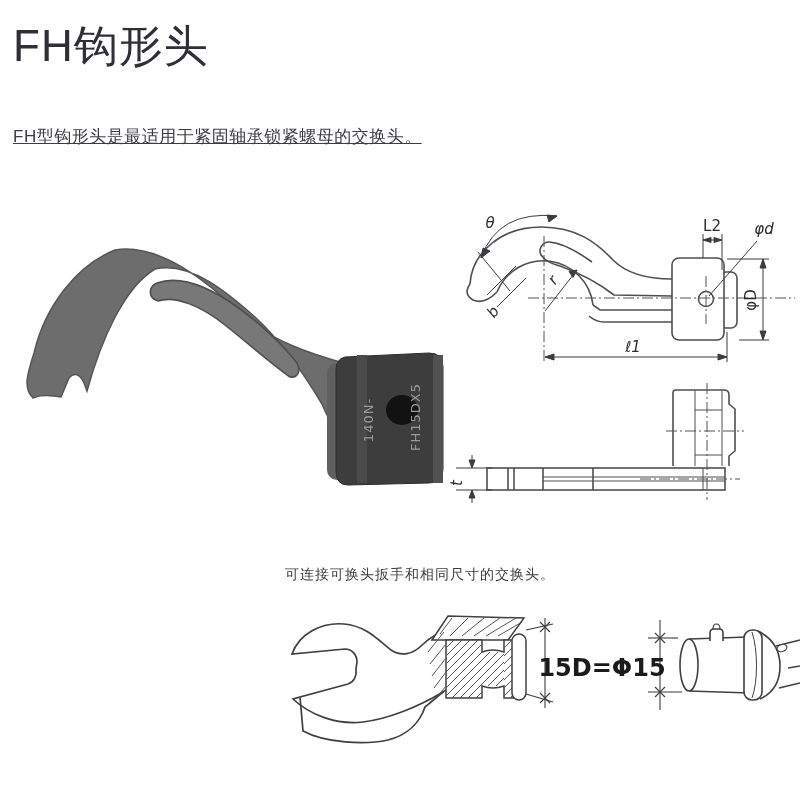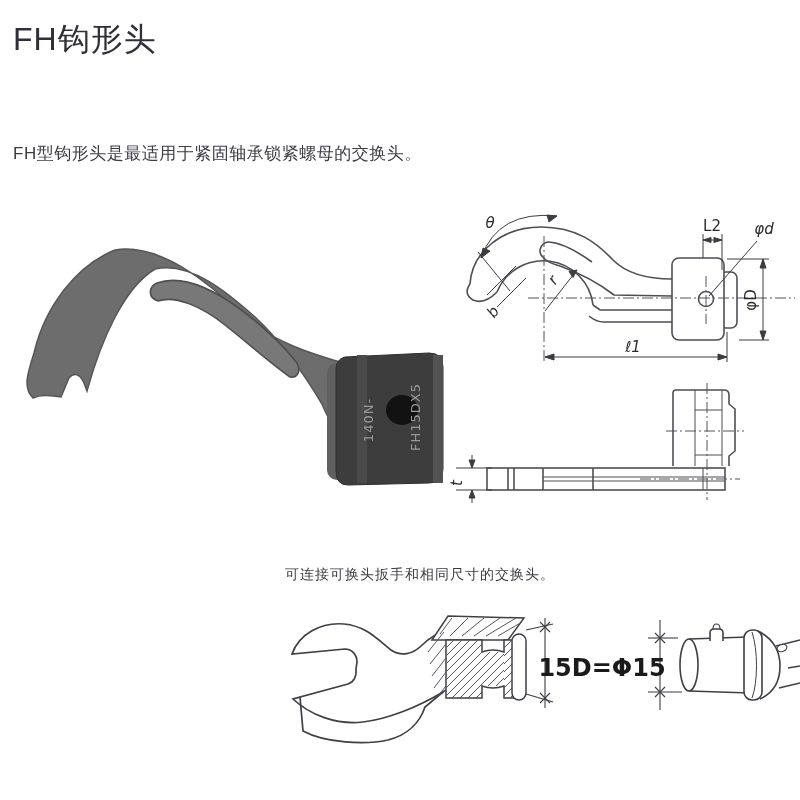--- a/index.html
+++ b/index.html
@@ -2,25 +2,25 @@
 <html><head>
 <meta charset="utf-8">
 <style>
   html,body{margin:0;padding:0;}
   body{
     width:800px;height:800px;position:relative;background:#ffffff;
     font-family:"Liberation Sans","DejaVu Sans",sans-serif;overflow:hidden;
   }
   .abs{position:absolute;}
   #page-title{
-    left:13px;top:22px;font-size:32px;line-height:1.1;color:#2f2f38;
+    left:13px;top:22px;font-size:44px;line-height:1.1;color:#2f2f38;
     font-weight:500;letter-spacing:1px;
   }
   #page-subtitle{
-    left:13px;top:142px;font-size:17px;color:#3c3c44;letter-spacing:0.5px;
+    left:13px;top:125px;font-size:17px;color:#3c3c44;letter-spacing:0.5px;text-decoration:underline;
   }
   #connect-caption{
     left:285px;top:566px;font-size:14px;color:#3b3b42;letter-spacing:1px;
   }
   svg{position:absolute;display:block;}
   svg text{font-family:"DejaVu Sans","Liberation Sans",sans-serif;}
   .dimtext{fill:#2b2b2b;font-size:15px;}
   .dimtext-big{fill:#1a1a1a;font-size:24px;font-weight:bold;}
   .stamp{fill:#9a9a9a;font-size:13px;letter-spacing:1px;}
 </style>

